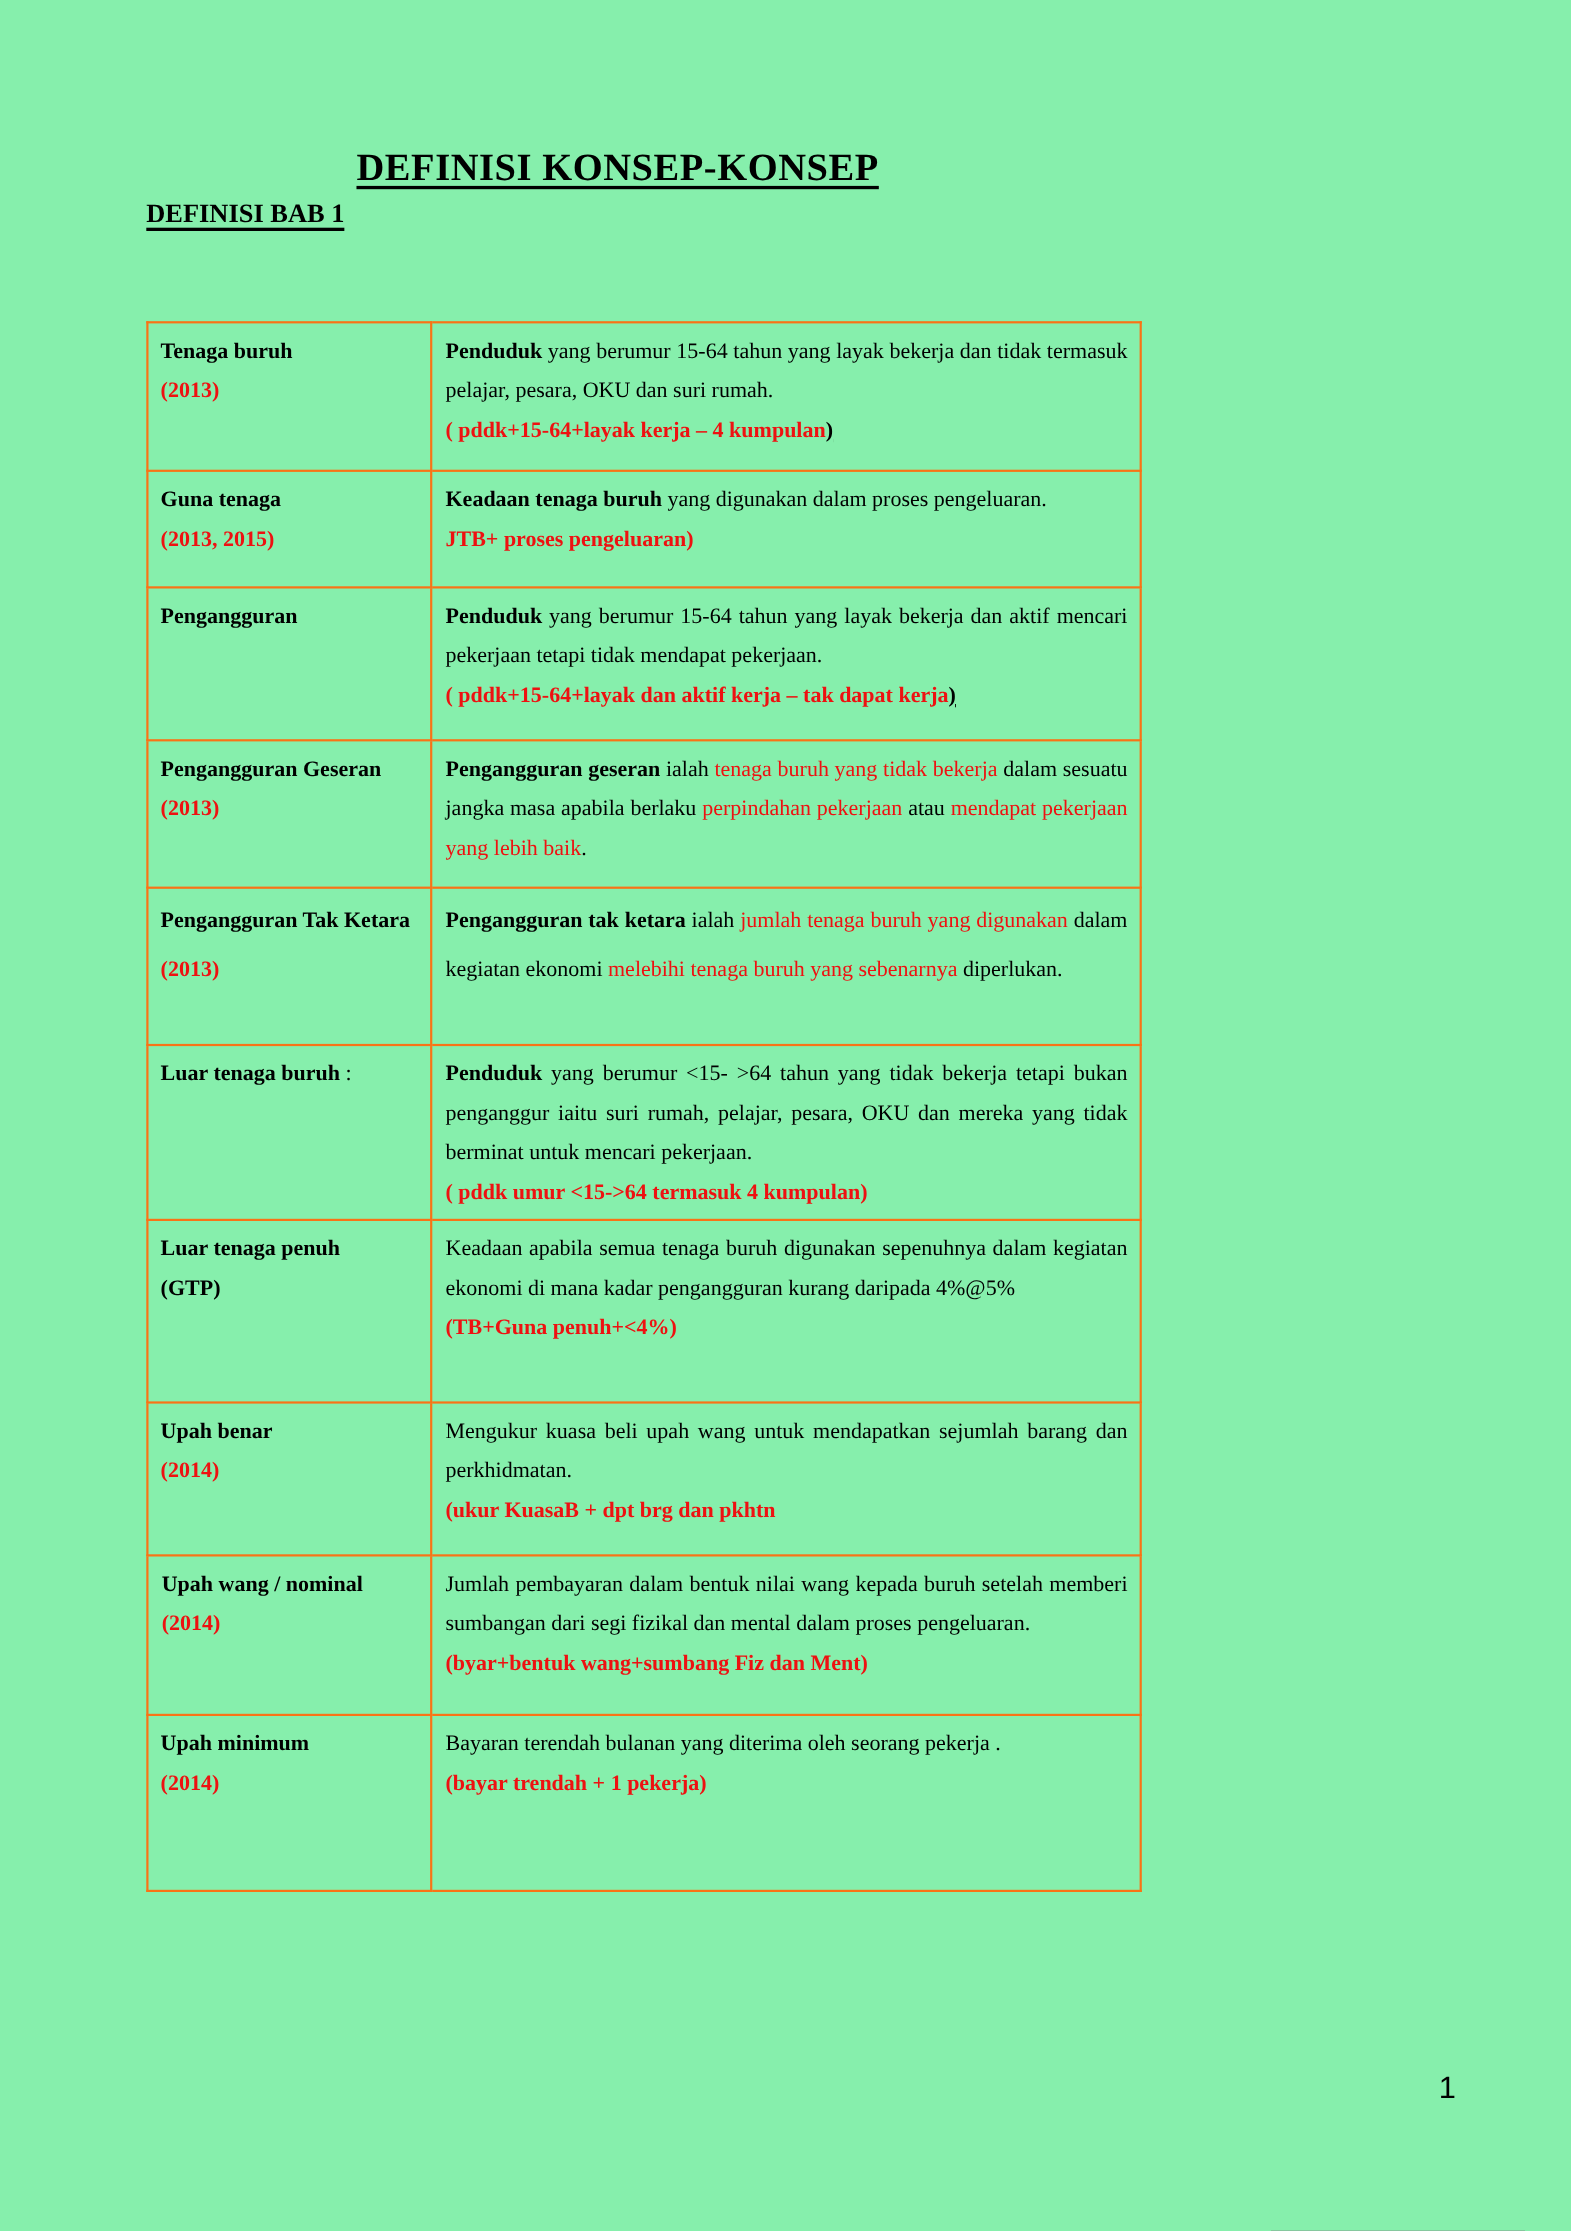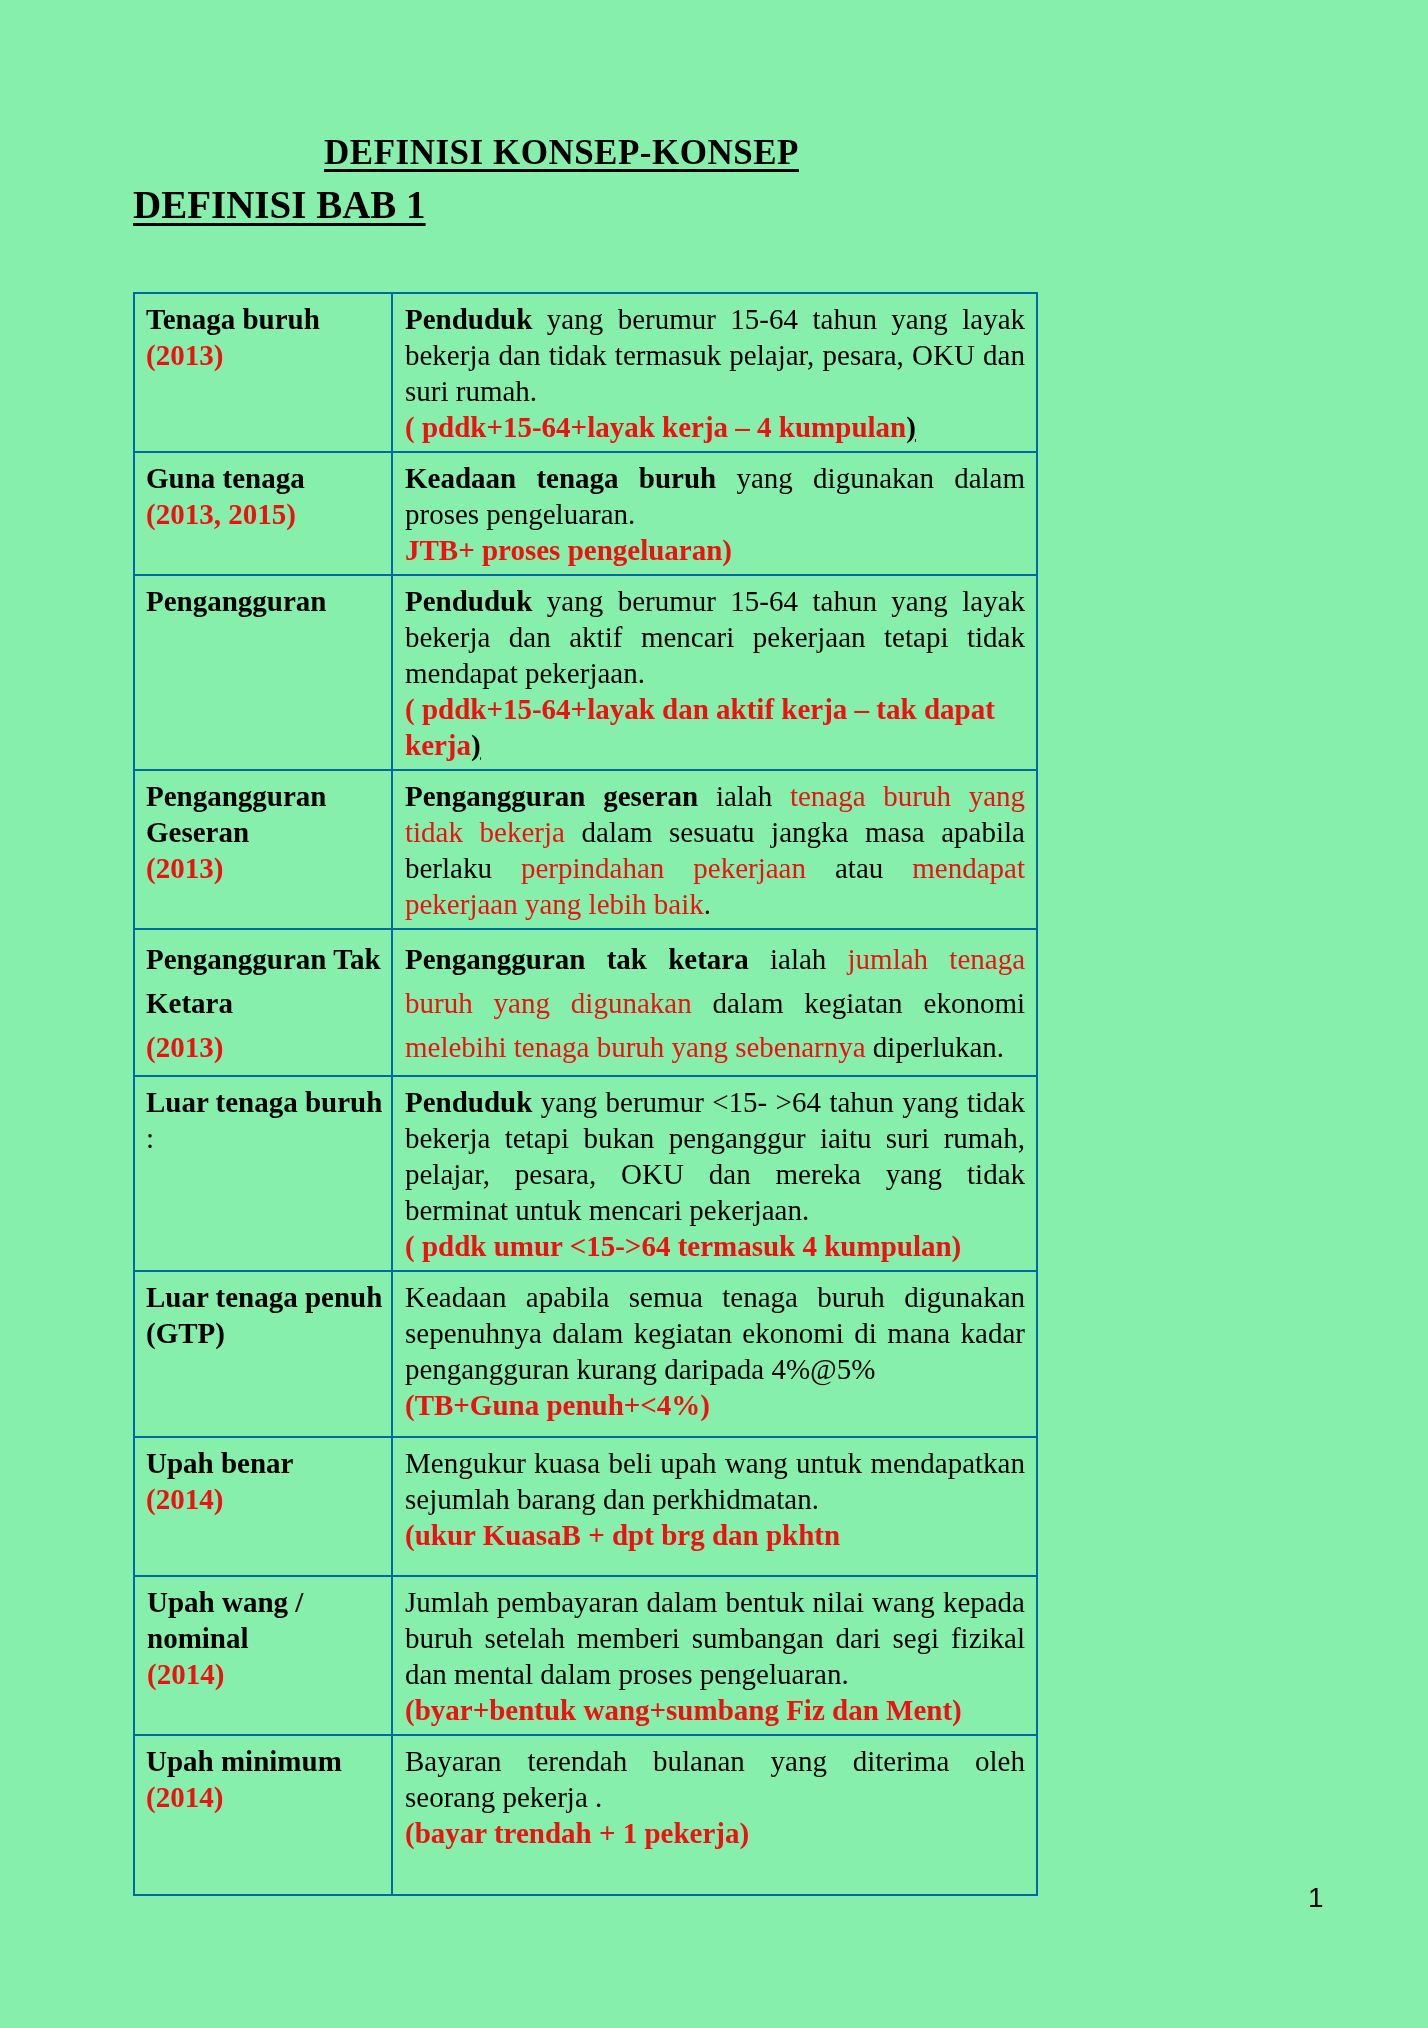--- a/index.html
+++ b/index.html
@@ -10,30 +10,30 @@
     font-family:"Liberation Serif","DejaVu Serif",serif; color:var(--ink);
   }
   .doc-title{
     position:absolute; left:133px; top:133px; width:857px;
     text-align:center; font-size:35px; font-weight:bold;
     text-decoration:underline; text-decoration-thickness:3px; text-underline-offset:5px;
     letter-spacing:0.5px;
   }
   .section-heading{
     position:absolute; left:133px; top:182px;
-    font-size:39px; font-weight:bold;
+    font-size:24px; font-weight:bold;
     text-decoration:underline; text-decoration-thickness:3px; text-underline-offset:5px;
   }
   .table-wrap{ position:absolute; left:133px; top:292px; width:857px; }
   table.def-table{
     border-collapse:collapse; width:857px; table-layout:fixed;
   }
   table.def-table td{
-    border:2px solid #0369a1; vertical-align:top;
-    font-size:29px; line-height:36px;
+    border:2px solid #f97316; vertical-align:top;
+    font-size:20px; line-height:36px;
   }
   td.term-cell{ width:237px; padding:7px 8px 6px 11px; }
   td.def-cell{ width:620px; padding:7px 11px 6px 12px; }
   td p{ margin:0; }
   p.para-def{ text-align:justify; }
   p.para-formula{ text-align:left; }
   
   tr:nth-child(1) td{ height:120px; }
   tr:nth-child(2) td{ height:91px; }
   tr:nth-child(3) td{ height:124px; }

